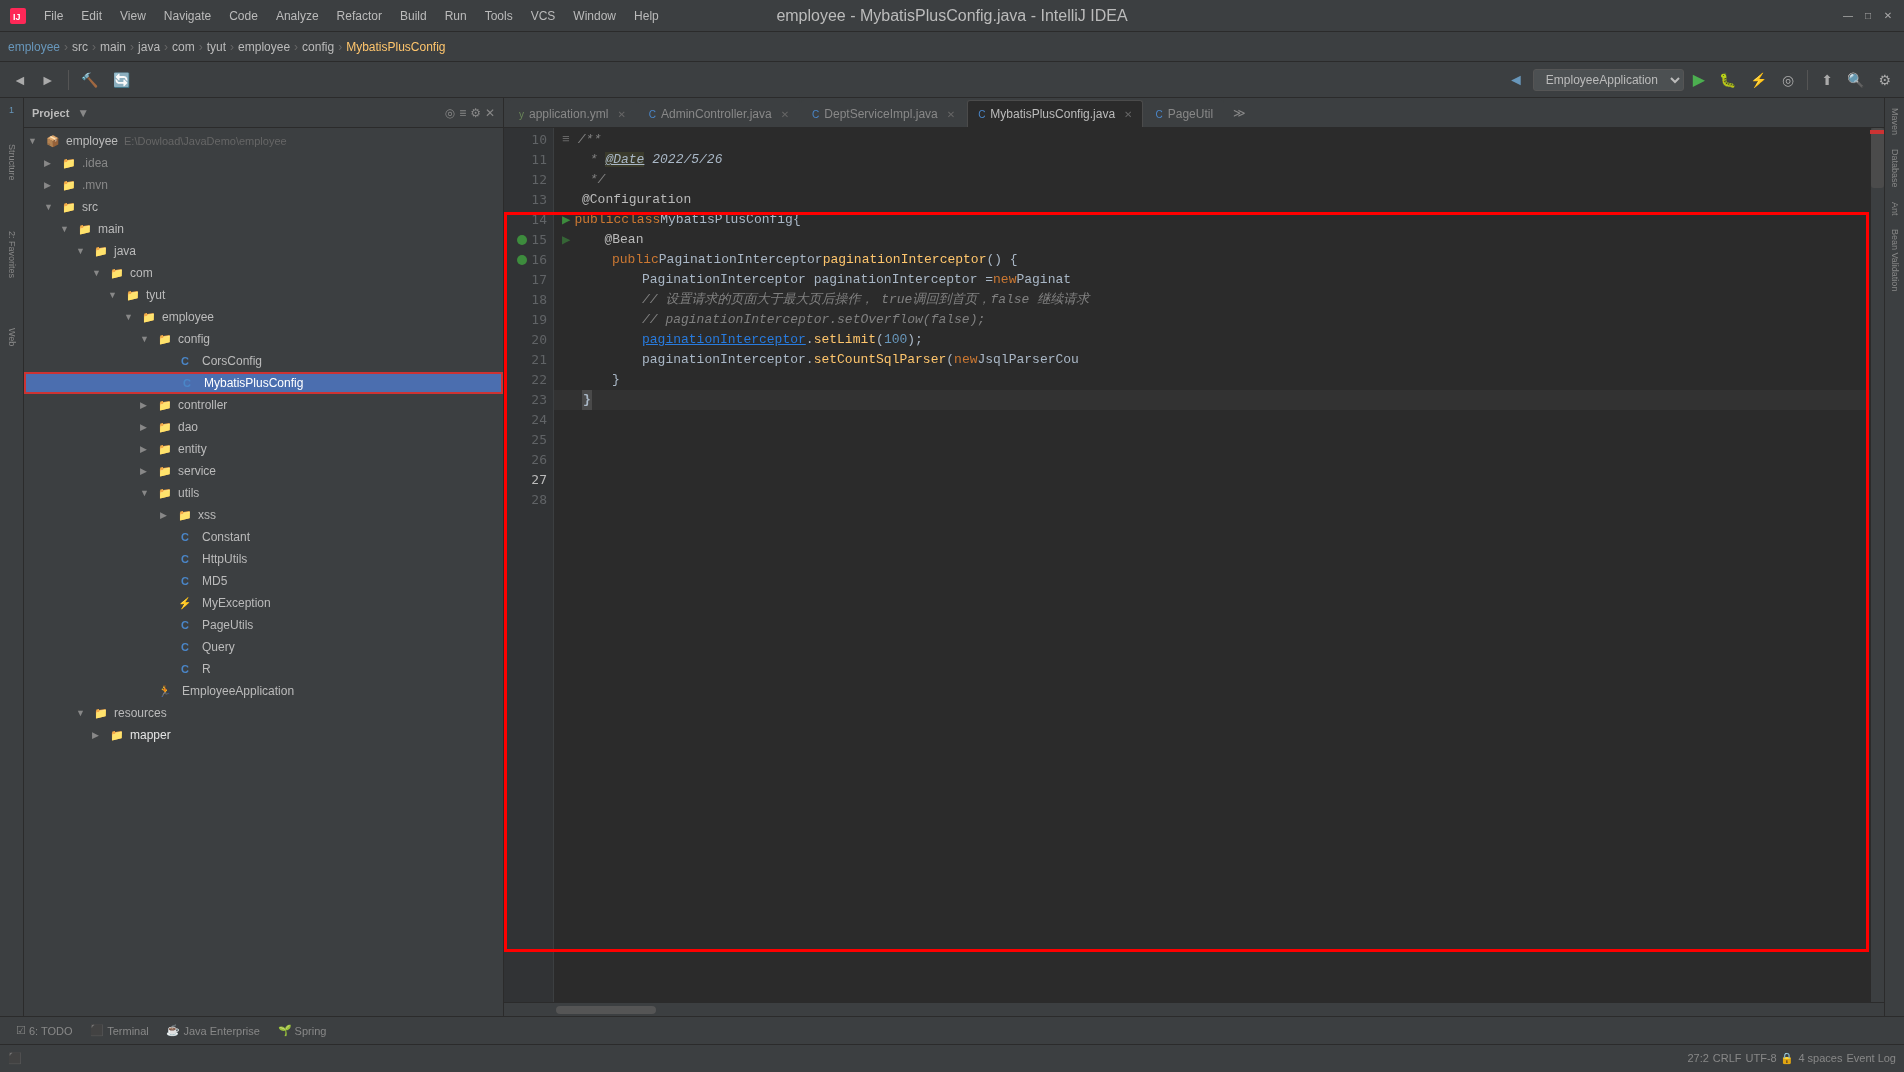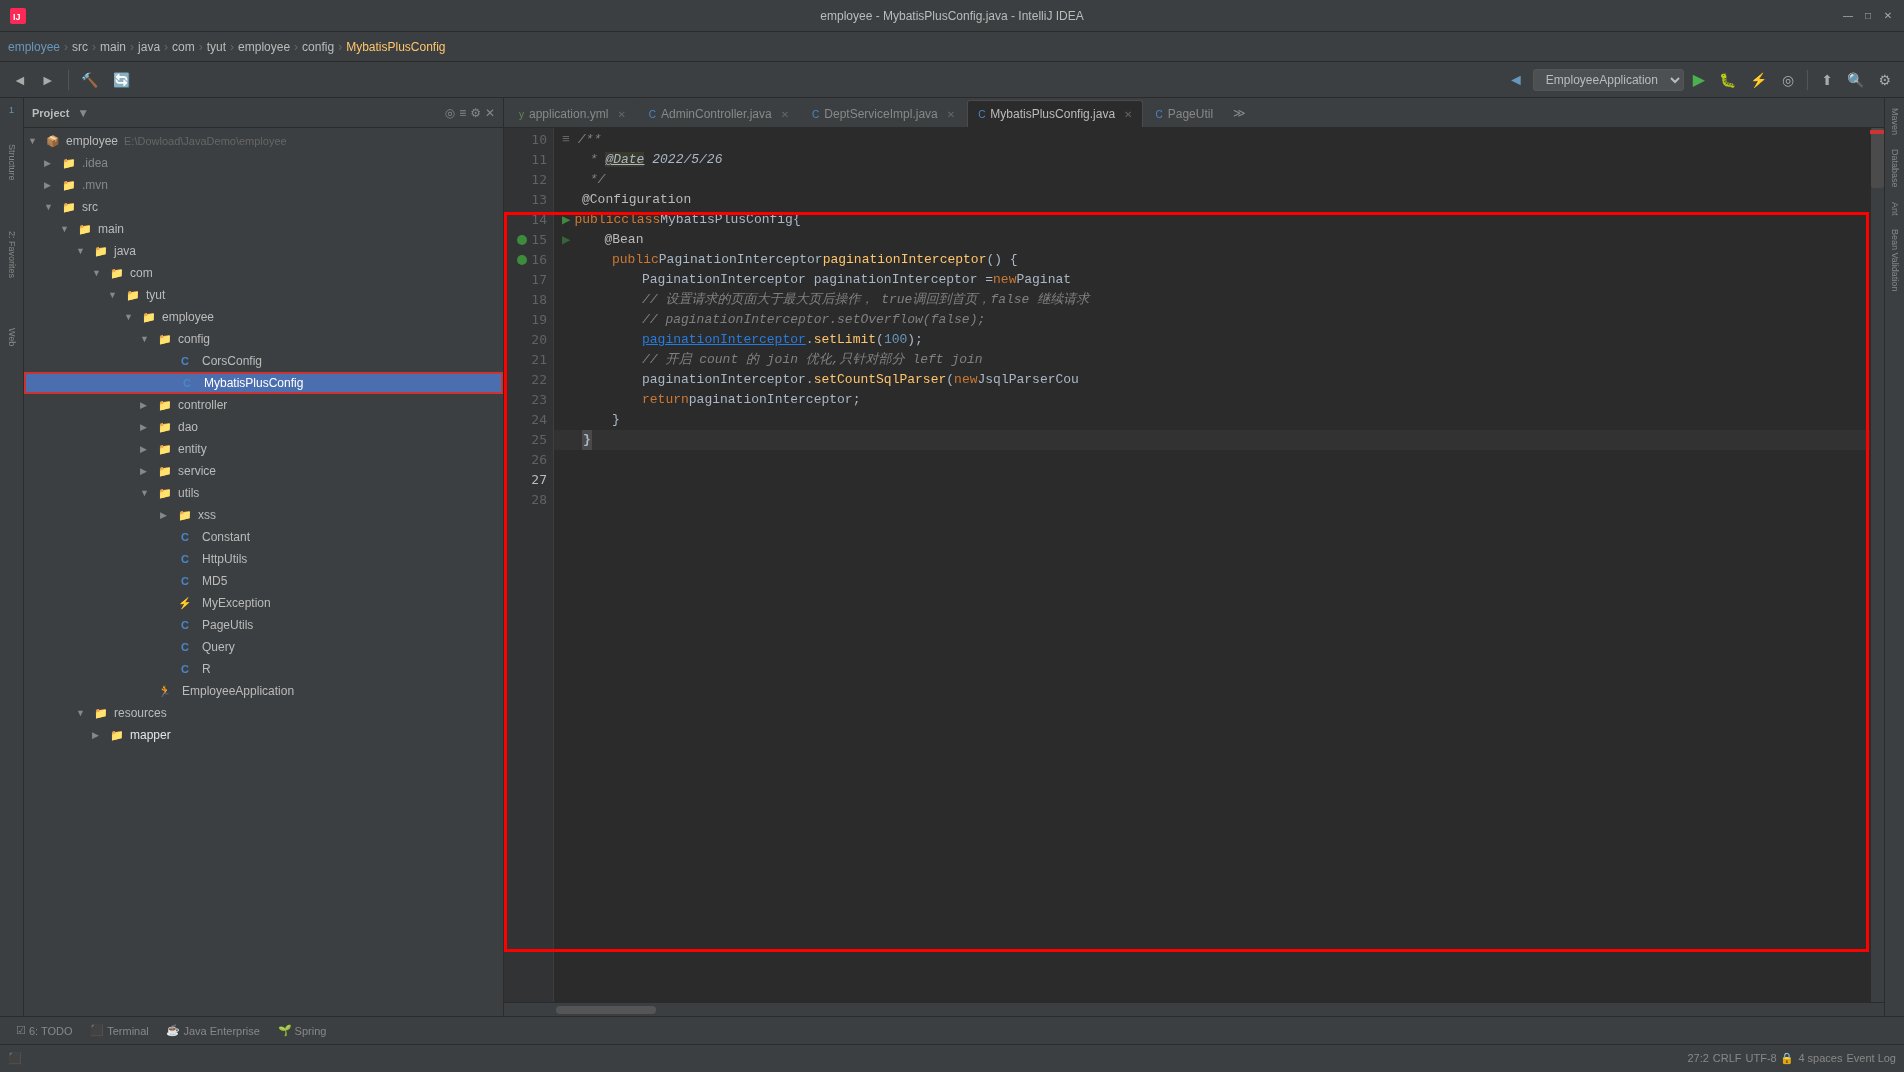--- a/index.html
+++ b/index.html
@@ -2,21 +2,21 @@
 <html><head>
   <meta charset="utf-8">
   <style>
     * { margin: 0; padding: 0; box-sizing: border-box; }
     body { font-family: 'Segoe UI', Arial, sans-serif; font-size: 12px; background: #3c3f41; color: #a9b7c6; width: 1904px; height: 1072px; overflow: hidden; }
 
     
     #title-bar { height: 32px; background: #3c3f41; display: flex; align-items: center; padding: 0 8px; border-bottom: 1px solid #2b2b2b; }
     #title-bar .menu-bar { display: flex; gap: 2px; flex: 1; }
     #title-bar .menu-item { color: #bbb; padding: 2px 8px; font-size: 12px; cursor: pointer; border-radius: 3px; }
-    #title-bar .title { color: #bbb; font-size: 12px; position: absolute; left: 50%; transform: translateX(-50%); }
+    #title-bar .title { color: #bbb; font-size: 16px; position: absolute; left: 50%; transform: translateX(-50%); }
     #title-bar .win-controls { display: flex; gap: 4px; margin-left: auto; }
     #title-bar .win-btn { width: 16px; height: 16px; display: flex; align-items: center; justify-content: center; color: #aaa; font-size: 10px; cursor: pointer; }
 
     
     #breadcrumb { height: 30px; background: #3c3f41; display: flex; align-items: center; padding: 0 8px; border-bottom: 1px solid #2b2b2b; font-size: 12px; gap: 2px; }
     #breadcrumb span { color: #6897bb; }
     #breadcrumb .sep { color: #666; margin: 0 2px; }
 
     
     #toolbar { height: 36px; background: #3c3f41; display: flex; align-items: center; padding: 0 8px; border-bottom: 1px solid #2b2b2b; gap: 4px; }
@@ -95,20 +95,35 @@
   </style>
 </head>
 <body>
 
 <div id="title-bar">
   <div style="width:20px; height:20px; margin-right:8px; display:flex; align-items:center; justify-content:center;">
     <svg width="16" height="16" viewBox="0 0 16 16">
       <rect width="16" height="16" rx="2" fill="#fe2857"></rect>
       <text x="3" y="12" fill="white" font-size="9" font-weight="bold">IJ</text>
     </svg>
+  </div>
+  <div class="menu-bar">
+    <span class="menu-item">File</span>
+    <span class="menu-item">Edit</span>
+    <span class="menu-item">View</span>
+    <span class="menu-item">Navigate</span>
+    <span class="menu-item">Code</span>
+    <span class="menu-item">Analyze</span>
+    <span class="menu-item">Refactor</span>
+    <span class="menu-item">Build</span>
+    <span class="menu-item">Run</span>
+    <span class="menu-item">Tools</span>
+    <span class="menu-item">VCS</span>
+    <span class="menu-item">Window</span>
+    <span class="menu-item">Help</span>
   </div>
   <span class="title">employee - MybatisPlusConfig.java - IntelliJ IDEA</span>
   <div class="win-controls">
     <span class="win-btn">—</span>
     <span class="win-btn">□</span>
     <span class="win-btn">✕</span>
   </div>
 </div>
 
 <div id="breadcrumb">
@@ -510,42 +525,31 @@
           <span style="width:20px; display:inline-block;"></span>
           <span style="display:inline-block; width:60px;"></span>
           <span class="link">paginationInterceptor</span>
           <span style="color:#a9b7c6;">.</span>
           <span class="method">setLimit</span>
           <span style="color:#a9b7c6;">(</span>
           <span class="number">100</span>
           <span style="color:#a9b7c6;">);</span>
         </div>
 
-        <div class="code-line">
-          <span style="width:20px; display:inline-block;"></span>
-          <span style="display:inline-block; width:60px;"></span>
-          <span class="cn-comment">// 开启 count 的 join 优化,只针对部分 left join</span>
-        </div>
 
         <div class="code-line">
           <span style="width:20px; display:inline-block;"></span>
           <span style="display:inline-block; width:60px;"></span>
           <span style="color:#a9b7c6;">paginationInterceptor.</span>
           <span class="method">setCountSqlParser</span>
           <span style="color:#a9b7c6;">(</span>
           <span class="kw">new </span>
           <span style="color:#a9b7c6;">JsqlParserCou</span>
         </div>
 
-        <div class="code-line">
-          <span style="width:20px; display:inline-block;"></span>
-          <span style="display:inline-block; width:60px;"></span>
-          <span class="kw">return </span>
-          <span style="color:#a9b7c6;">paginationInterceptor;</span>
-        </div>
 
         <div class="code-line">
           <span style="width:20px; display:inline-block;"></span>
           <span style="display:inline-block; width:30px;"></span>
           <span style="color:#a9b7c6;">}</span>
         </div>
 
         <div class="code-line highlighted">
           <span style="width:20px; display:inline-block;"></span>
           <span style="color:#a9b7c6; font-weight:bold; background:#4a4a4a; padding: 0 1px;">}</span>

